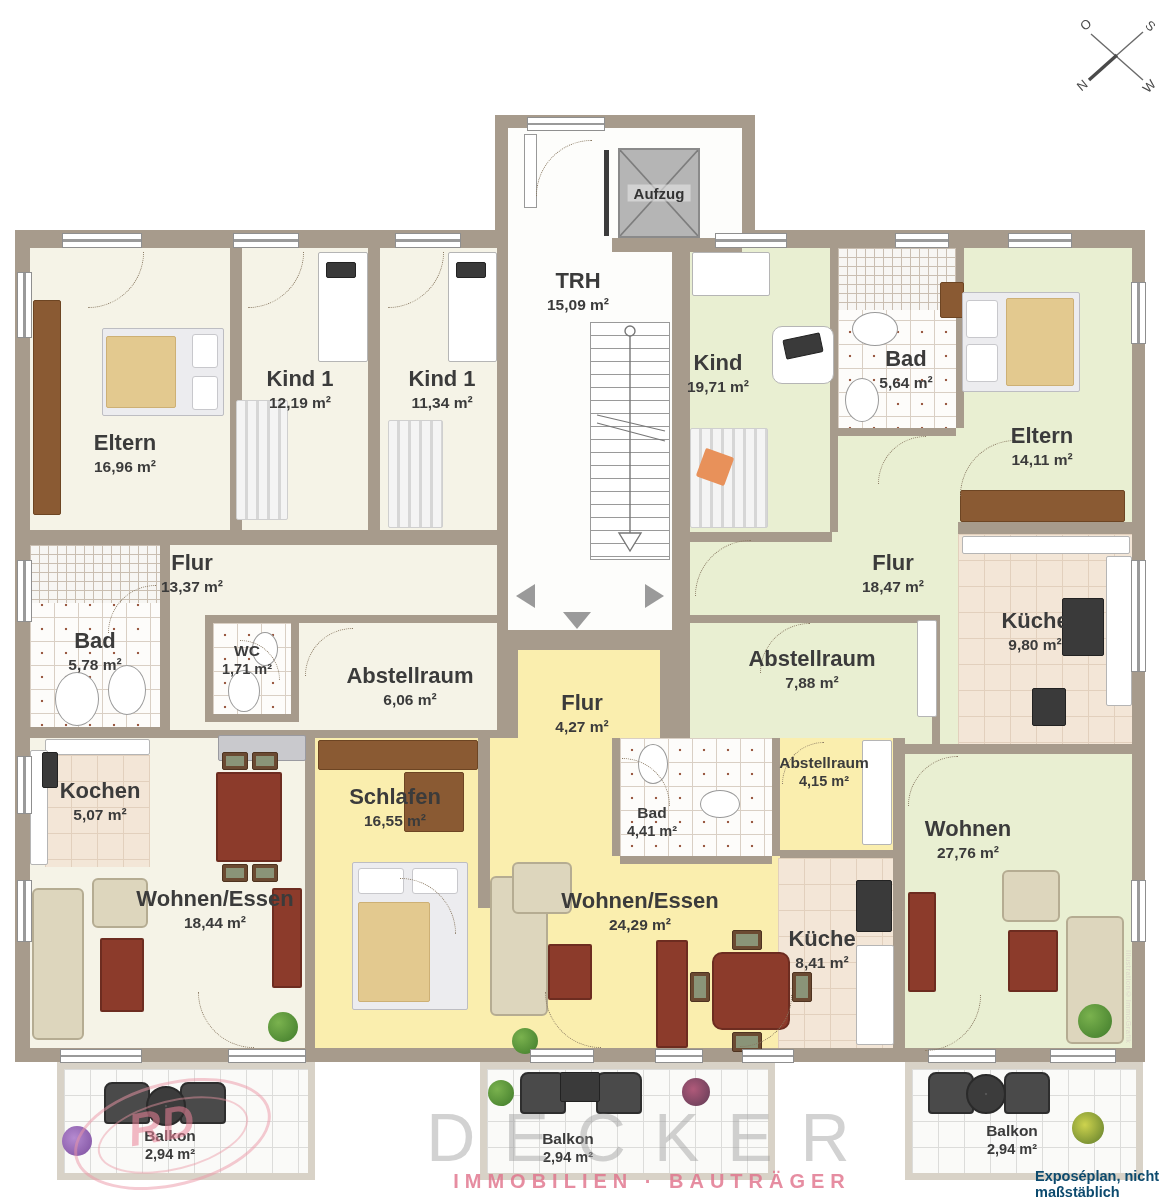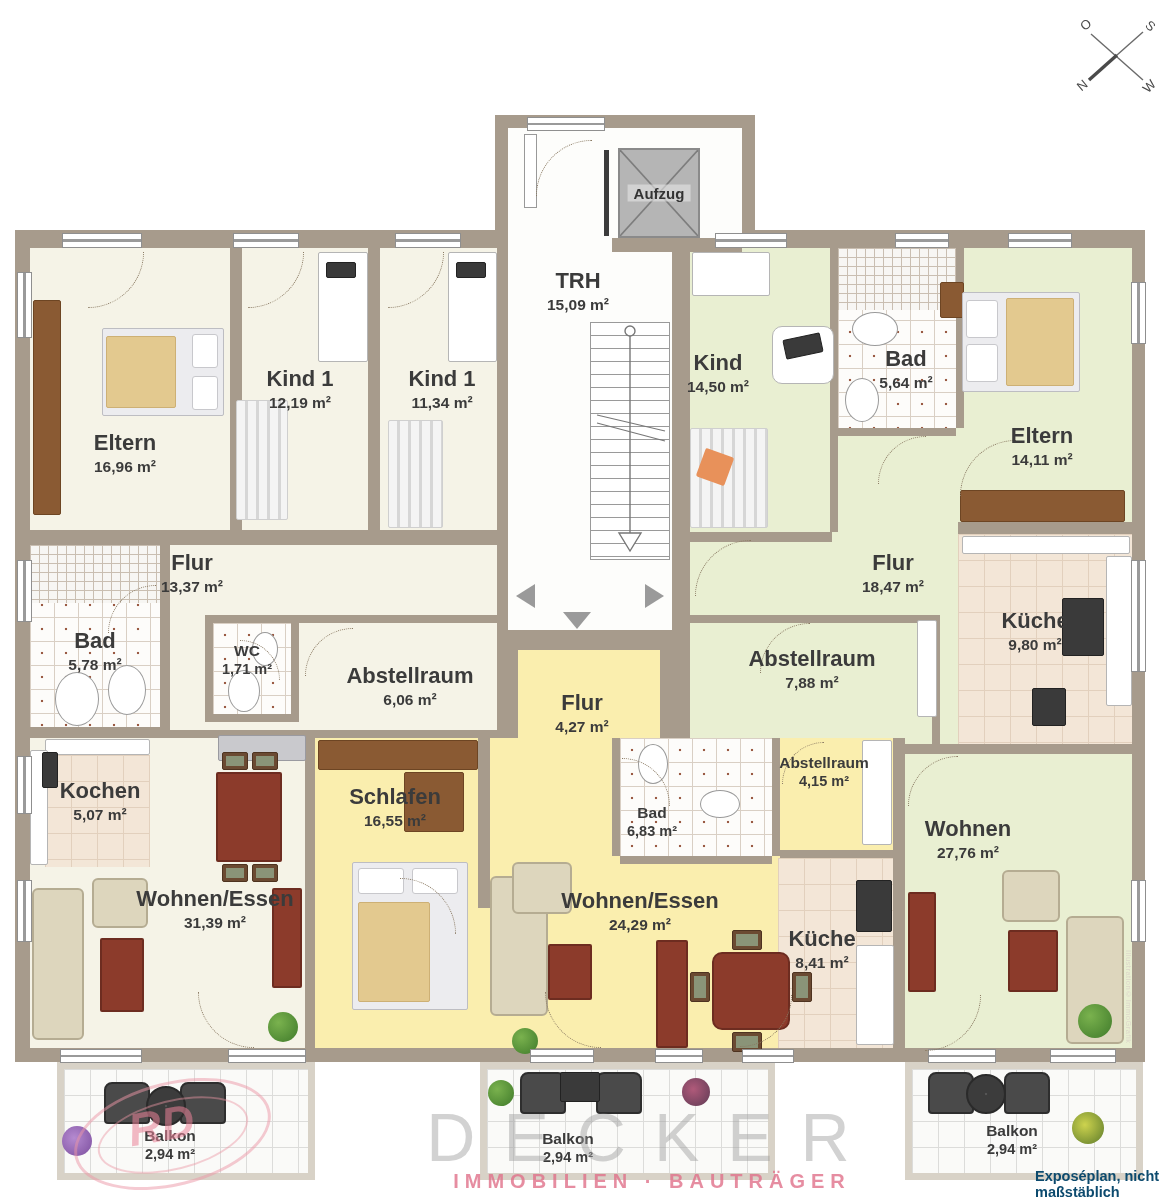--- a/index.html
+++ b/index.html
@@ -344,49 +344,49 @@
   <div class="rl" style="left:410px;top:685px;">
     <div class="rn">Abstellraum</div>
       <div class="ra">6,06 m²</div>
     </div>
   <div class="rl" style="left:100px;top:800px;">
     <div class="rn">Kochen</div>
       <div class="ra">5,07 m²</div>
     </div>
   <div class="rl" style="left:215px;top:908px;">
     <div class="rn">Wohnen/Essen</div>
-      <div class="ra">31,39 m²</div>
+      <div class="ra">18,44 m²</div>
     </div>
   <div class="rl" style="left:395px;top:806px;">
     <div class="rn">Schlafen</div>
       <div class="ra">16,55 m²</div>
     </div>
   <div class="rl" style="left:582px;top:712px;">
     <div class="rn">Flur</div>
       <div class="ra">4,27 m²</div>
     </div>
   <div class="rl small" style="left:652px;top:822px;">
     <div class="rn">Bad</div>
-      <div class="ra">6,83 m²</div>
+      <div class="ra">4,41 m²</div>
     </div>
   <div class="rl small" style="left:824px;top:772px;">
     <div class="rn">Abstellraum</div>
       <div class="ra">4,15 m²</div>
     </div>
   <div class="rl" style="left:640px;top:910px;">
     <div class="rn">Wohnen/Essen</div>
       <div class="ra">24,29 m²</div>
     </div>
   <div class="rl" style="left:822px;top:948px;">
     <div class="rn">Küche</div>
       <div class="ra">8,41 m²</div>
     </div>
   <div class="rl" style="left:718px;top:372px;">
     <div class="rn">Kind</div>
-      <div class="ra">14,50 m²</div>
+      <div class="ra">19,71 m²</div>
     </div>
   <div class="rl" style="left:906px;top:368px;">
     <div class="rn">Bad</div>
       <div class="ra">5,64 m²</div>
     </div>
   <div class="rl" style="left:1042px;top:445px;">
     <div class="rn">Eltern</div>
       <div class="ra">14,11 m²</div>
     </div>
   <div class="rl" style="left:893px;top:572px;">

